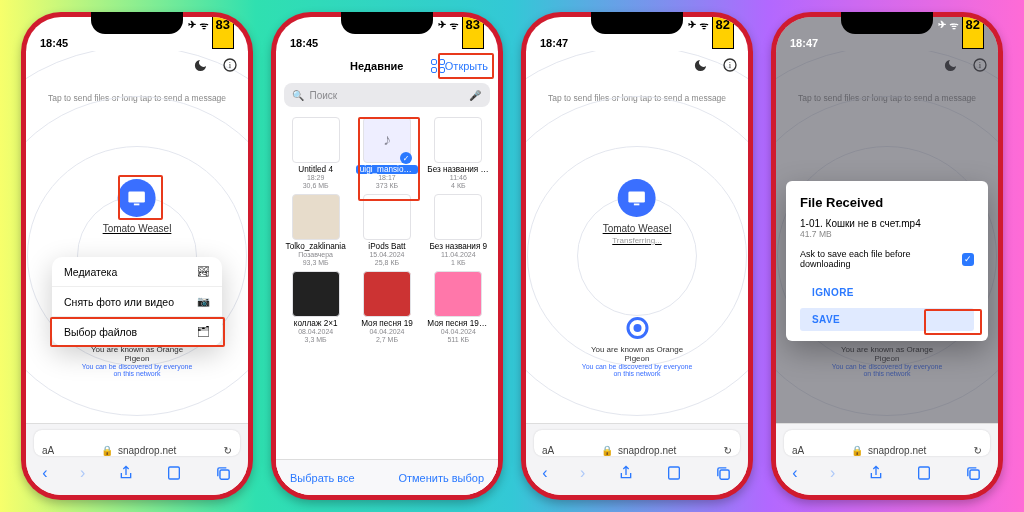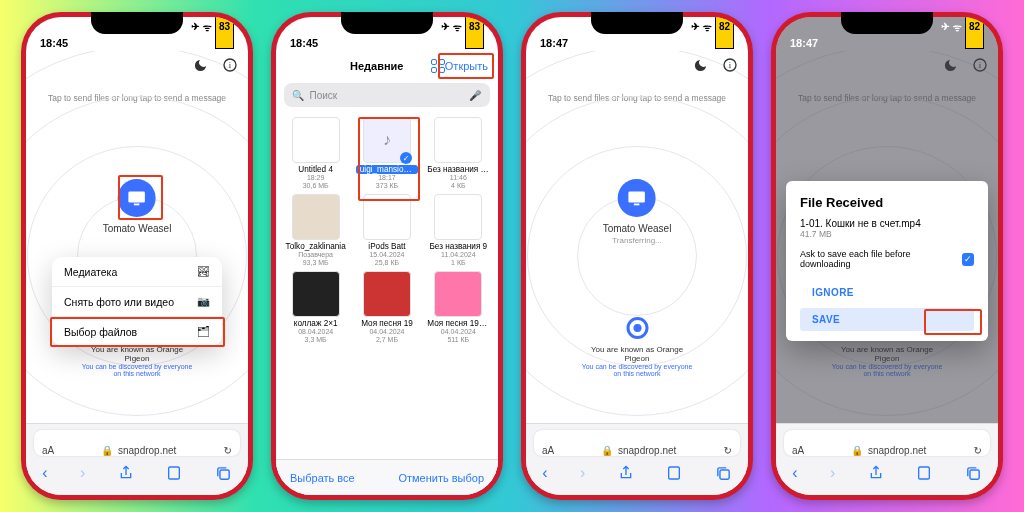--- a/index.html
+++ b/index.html
@@ -3,29 +3,29 @@
 <meta charset="utf-8">
 <style>
   * { box-sizing: border-box; margin: 0; padding: 0; }
   body { font-family: -apple-system, "SF Pro Text", "Helvetica Neue", Arial, sans-serif; width: 1024px; height: 512px; overflow: hidden; background: linear-gradient(90deg,#f7ff6b 0%,#2fe0b0 25%,#33c8d6 50%,#b268ff 75%,#ff6bd6 100%); display:flex; align-items:center; justify-content:center; gap:18px; }
   .phone { width: 232px; height: 488px; background:#d01b2e; border-radius: 40px; padding:5px; position:relative; box-shadow:0 4px 10px rgba(0,0,0,0.25); }
   .screen { width:100%; height:100%; background:#fff; border-radius:35px; overflow:hidden; position:relative; }
   .notch { position:absolute; top:0; left:50%; transform:translateX(-50%); width:92px; height:22px; background:#000; border-bottom-left-radius:14px; border-bottom-right-radius:14px; z-index:60; }
   .status { height:34px; display:flex; justify-content:space-between; align-items:flex-end; padding:0 14px 2px; font-size:11px; font-weight:600; position:relative; z-index:55; }
   .status.dark { color:#000; }
   .sright { display:flex; align-items:center; gap:3px; font-size:10px; }
-  .batt { background:#ffd000; border-radius:0; padding:16px 3px; font-size:10px; font-weight:700; color:#000; border:1px solid #000; }
+  .batt { background:#ffd000; border-radius:0; padding:16px 3px; font-size:13px; font-weight:700; color:#000; border:1px solid #000; }
   .snapdrop { position:relative; height: 372px; background:#fff; overflow:hidden; }
   .snapdrop.dim::after { content:""; position:absolute; inset:0; background:rgba(70,70,80,0.55); z-index:20; }
   .sd-top { position:absolute; top:4px; right:8px; display:flex; gap:10px; z-index:5; }
   .icbtn { width:20px; height:20px; display:flex; align-items:center; justify-content:center; color:#333; }
   .hint { position:absolute; top:42px; left:0; right:0; text-align:center; font-size:8.5px; color:#888; }
   .rings { position:absolute; left:50%; top:55%; transform:translate(-50%,-50%); width:500px; height:500px; pointer-events:none; }
   .rings div { position:absolute; border:1px solid #e3e6ee; border-radius:50%; left:50%; top:50%; transform:translate(-50%,-50%); }
-  .peer { position:absolute; left:50%; top:128px; transform:translateX(-50%); text-align:center; z-index:6; }
+  .peer { position:absolute; left:50%; top:128px; transform:translateX(-50%); text-align:center; z-index:6;text-decoration:underline; }
   .peer-ic { width:38px; height:38px; background:#3a6fff; border-radius:50%; margin:0 auto 6px; display:flex; align-items:center; justify-content:center; }
   .peer-name { font-size:10px; color:#333; }
   .peer-sub { font-size:8px; color:#999; margin-top:2px; }
   .beacon { position:absolute; left:50%; bottom:46px; transform:translateX(-50%); text-align:center; z-index:6; }
   .target { width:22px; height:22px; border:3px solid #3a6fff; border-radius:50%; margin:0 auto 6px; display:flex; align-items:center; justify-content:center; }
   .target span { width:8px; height:8px; background:#3a6fff; border-radius:50%; }
   .known { font-size:8px; color:#333; }
   .disc { font-size:7px; color:#3a6fff; }
   .safari { height:72px; border-top:1px solid #ddd; background:#f4f4f6; }
   .addr { margin:6px 8px 0; height:26px; background:#fff; border-radius:8px; display:flex; align-items:flex-end; justify-content:space-between; padding:0 8px; font-size:10px; color:#444; box-shadow:0 0 2px rgba(0,0,0,0.15); }

